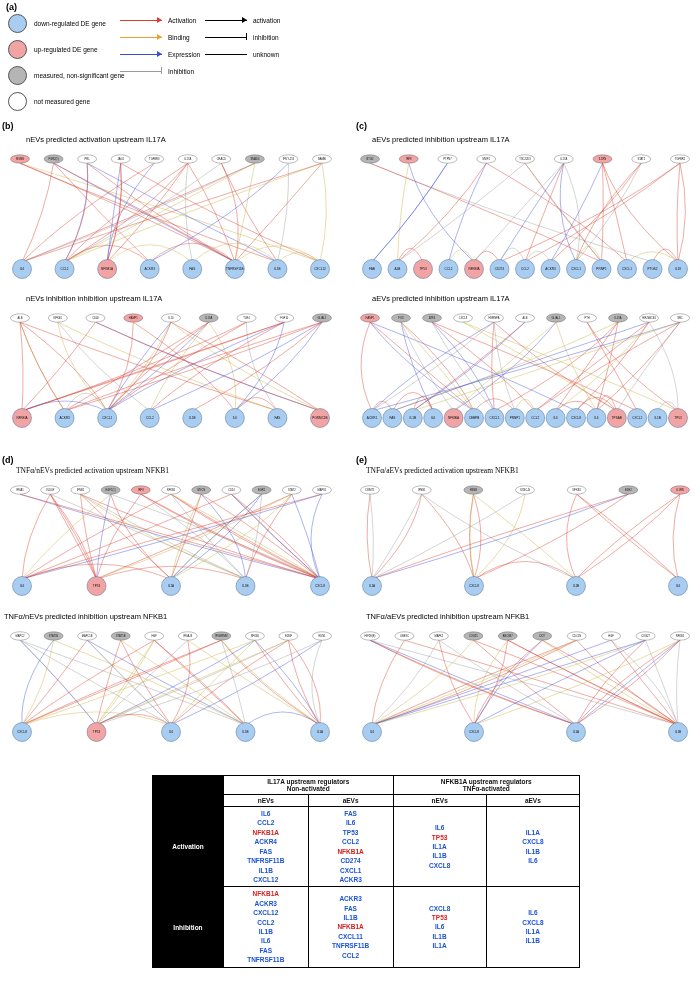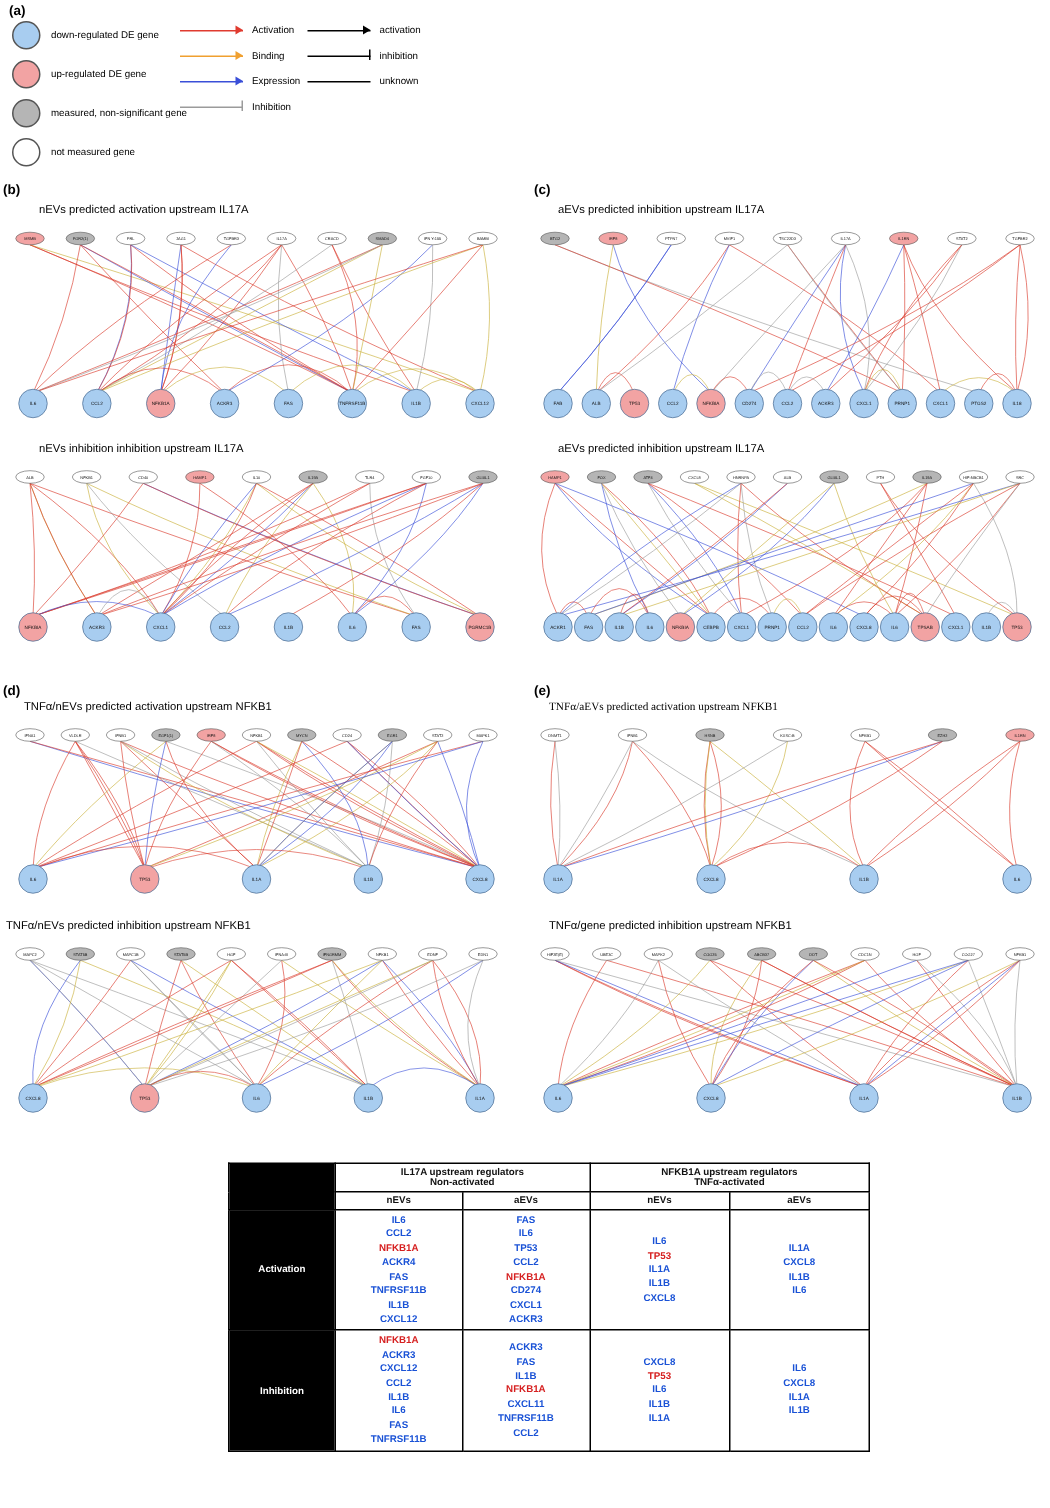--- a/index.html
+++ b/index.html
@@ -108,24 +108,24 @@
 <div class="panel-label" style="left:2px;top:121px;">(b)</div>
 <div class="panel-label" style="left:356px;top:121px;">(c)</div>
 <div class="panel-label" style="left:2px;top:455px;">(d)</div>
 <div class="panel-label" style="left:356px;top:455px;">(e)</div>
 <div class="flabel">(f)</div>
 
 <div class="sect-title" style="left:26px;top:135px;">nEVs predicted activation upstream IL17A</div>
 <div class="sect-title" style="left:26px;top:294px;">nEVs inhibition inhibition upstream IL17A</div>
 <div class="sect-title" style="left:372px;top:135px;">aEVs predicted inhibition upstream IL17A</div>
 <div class="sect-title" style="left:372px;top:294px;text-align:center;">aEVs predicted inhibition upstream IL17A</div>
-<div class="sect-title" style="left:16px;top:466px;">TNFα/nEVs predicted activation upstream NFKB1</div>
+<div class="sect-title" style="left:16px;top:466px;font-family:Liberation Serif, serif;">TNFα/nEVs predicted activation upstream NFKB1</div>
 <div class="sect-title" style="left:4px;top:612px;">TNFα/nEVs predicted inhibition upstream NFKB1</div>
 <div class="sect-title" style="left:366px;top:466px;font-family:Liberation Serif, serif;">TNFα/aEVs predicted activation upstream NFKB1</div>
-<div class="sect-title" style="left:366px;top:612px;">TNFα/gene predicted inhibition upstream NFKB1</div>
+<div class="sect-title" style="left:366px;top:612px;">TNFα/aEVs predicted inhibition upstream NFKB1</div>
 
 <div class="net" style="left:6px;top:145px;width:330px;height:140px;"><svg width="330" height="140">
       <defs>
         <marker id="network-b1-m0" markerWidth="4" markerHeight="4" refX="3.4" refY="2" orient="auto">
           <path d="M0,0 L4,2 L0,4 z" fill="#d93a2b"></path>
         </marker>
         <marker id="network-b1-m1" markerWidth="4" markerHeight="4" refX="3.4" refY="2" orient="auto">
           <path d="M0,0 L4,2 L0,4 z" fill="#d93a2b"></path>
         </marker>
         <marker id="network-b1-m2" markerWidth="4" markerHeight="4" refX="3.4" refY="2" orient="auto">

